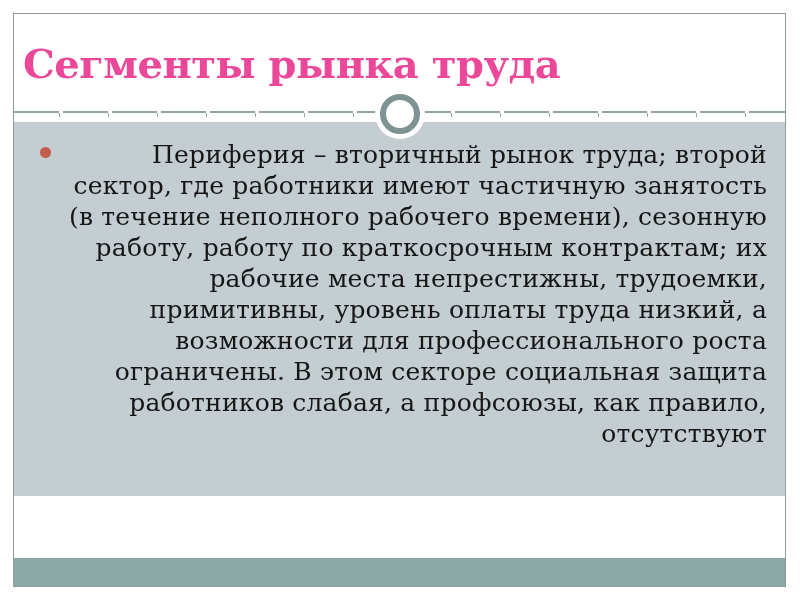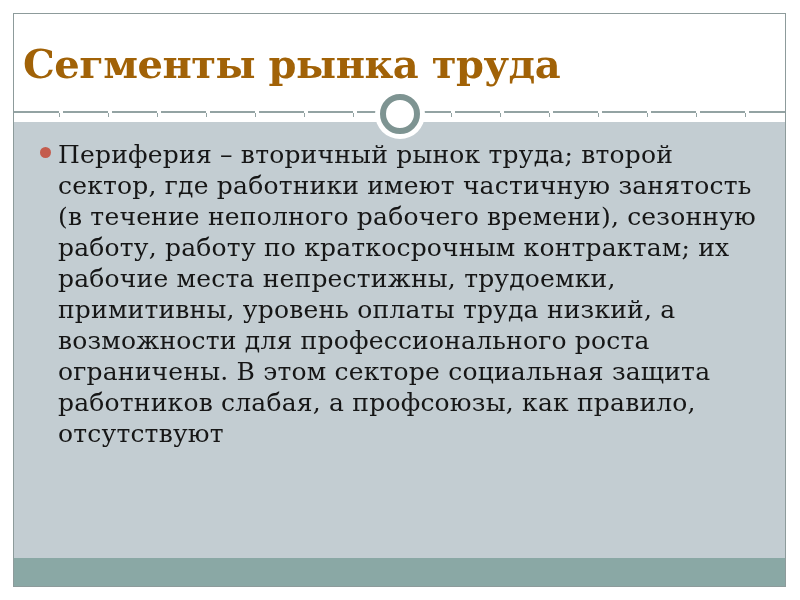--- a/index.html
+++ b/index.html
@@ -30,21 +30,21 @@
     position: absolute;
     top: 0; left: 0; right: 0;
     height: 108px;
     background: #ffffff;
   }
   .slide-title {
     margin: 0;
     padding: 26px 0 0 9px;
     font-size: 40px;
     font-weight: bold;
-    color: #a16207;
+    color: #ec4899;
     letter-spacing: -0.5px;
     white-space: nowrap;
   }
   .divider {
     position: absolute;
     top: 97px; left: 0; right: 0;
     height: 7px;
     z-index: 1;
   }
   .dash-line {
@@ -64,25 +64,26 @@
     height: 28px;
     background: #ffffff;
     border: 6px solid #7e9492;
     border-radius: 50%;
     box-shadow: 0 0 0 5px #ffffff;
     z-index: 2;
   }
   .content {
     position: absolute;
     top: 108px; left: 0; right: 0;
-    height: 436px;
+    height: 374px;
     background: #c3cdd2;
     box-sizing: border-box;
     padding: 17px 18px 0 12px;
     overflow: hidden;
+    text-align: right;
   }
   .bullet-item {
     position: relative;
     padding-left: 32px;
   }
   .bullet-item + .bullet-item {
     margin-top: 8px;
   }
   .bullet-dot {
     position: absolute;

